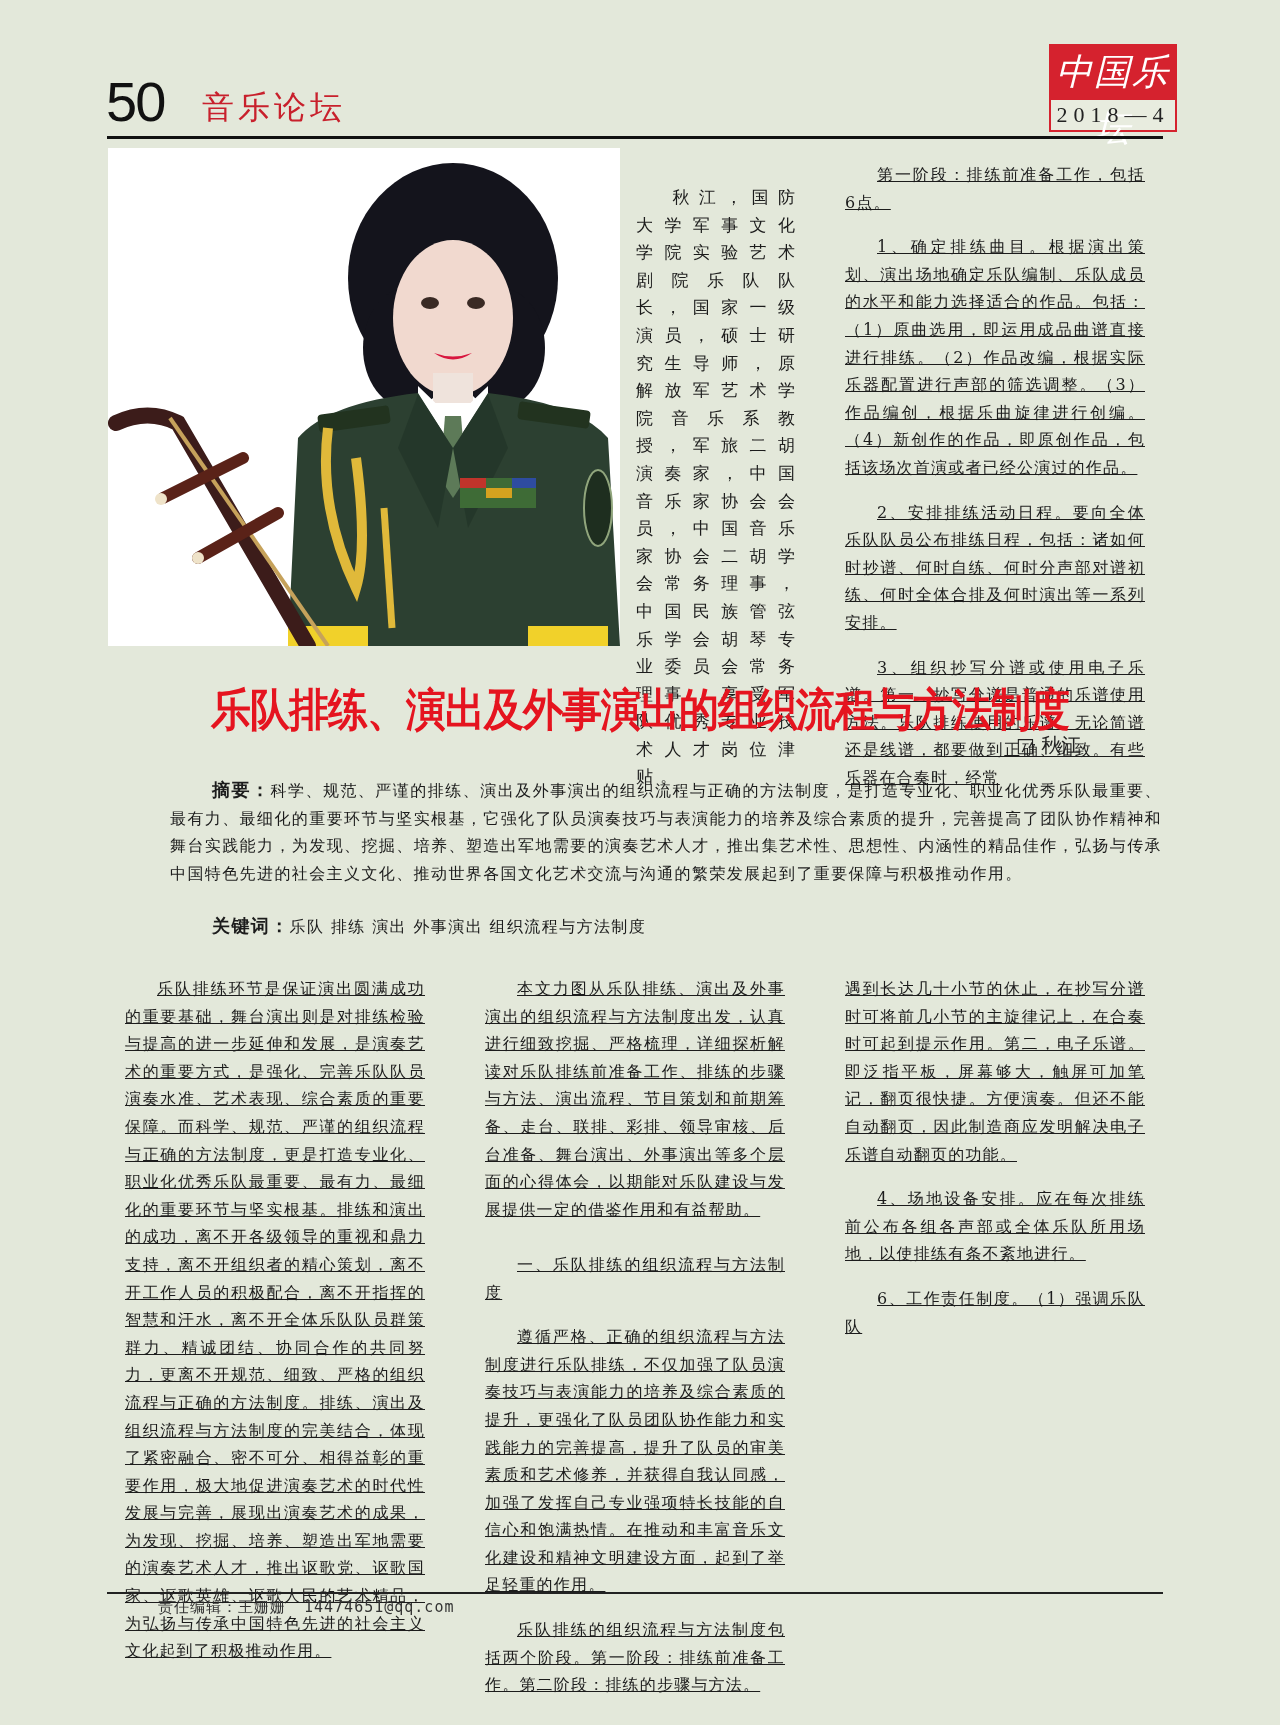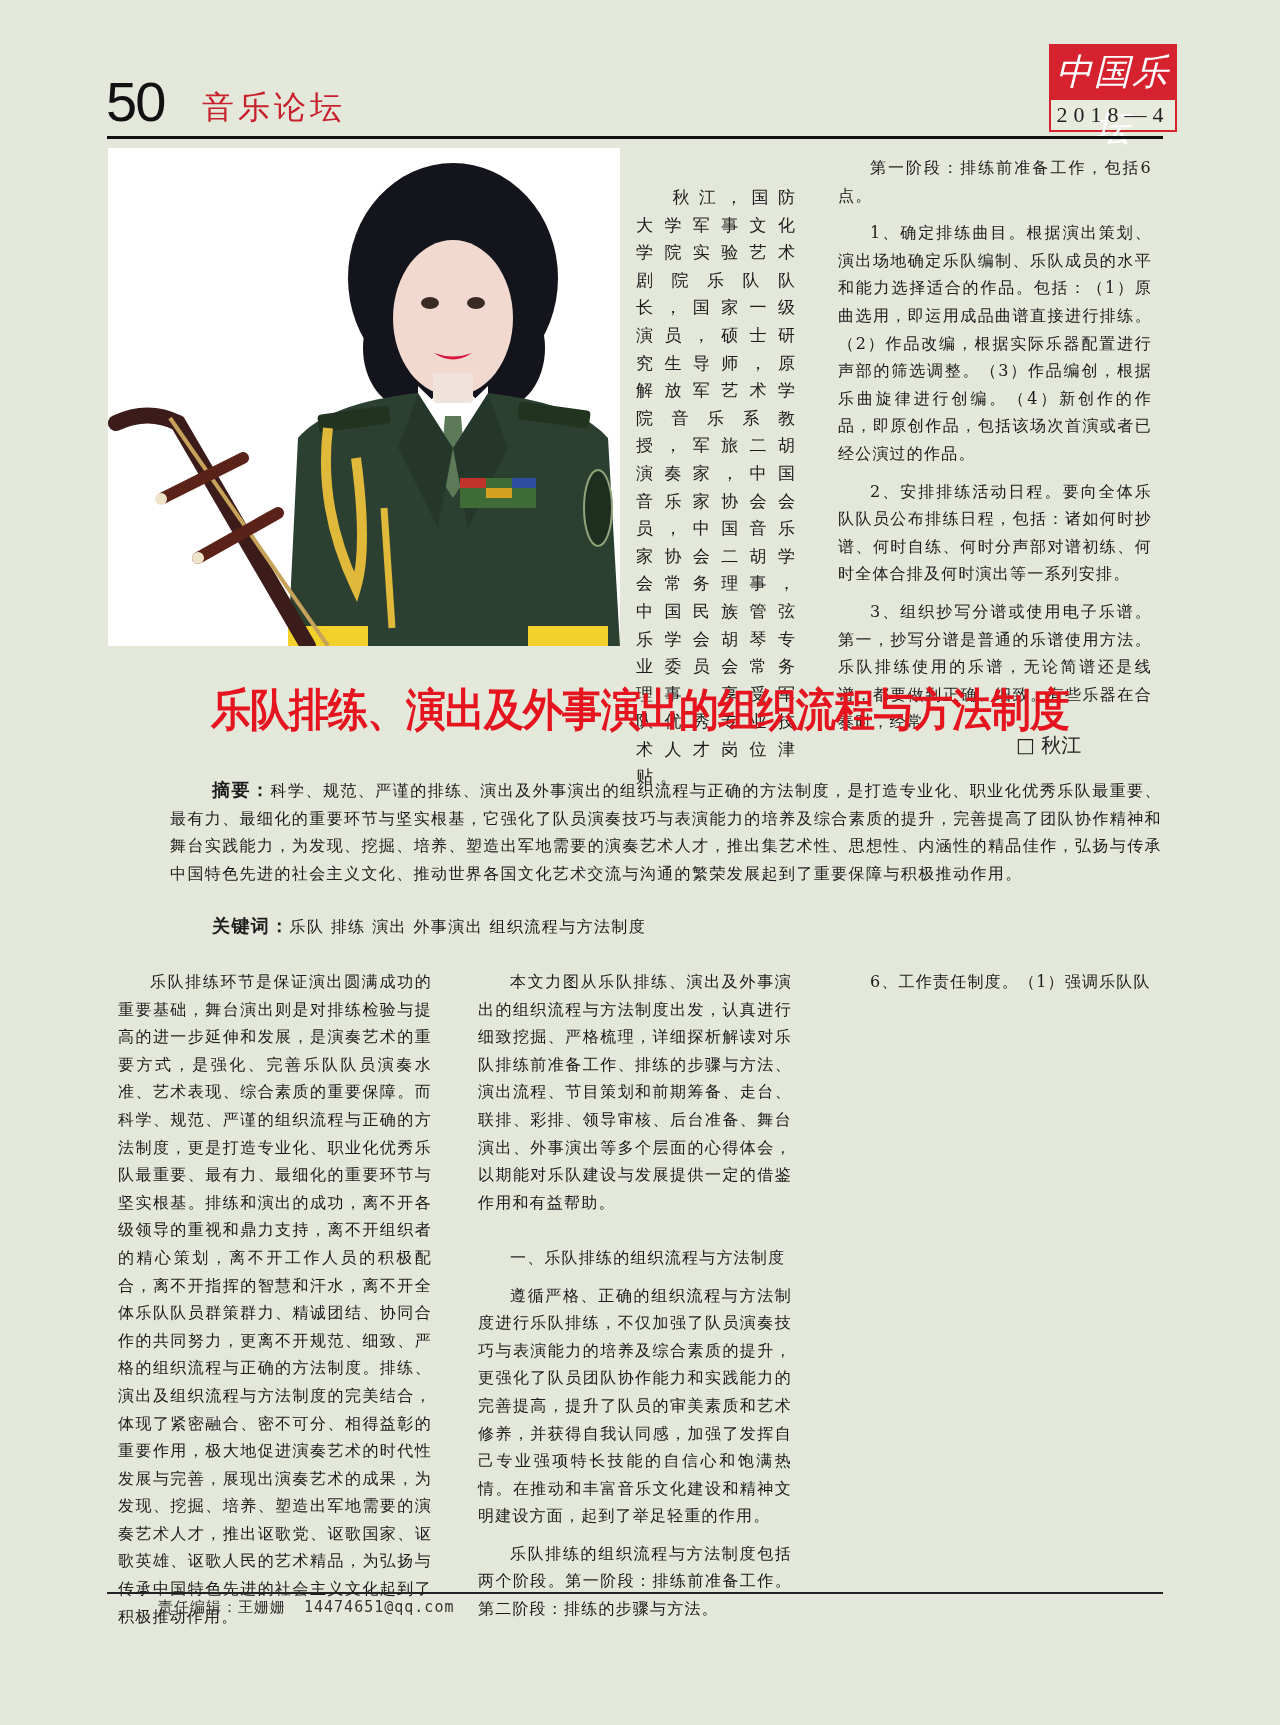--- a/index.html
+++ b/index.html
@@ -15,21 +15,21 @@
     .logo { left:1049px; top:44px; width:128px; }
     .logo-top { background:#d5222e; color:#fff; height:56px; font-size:36px; line-height:56px; text-align:center; letter-spacing:2px; font-family:"DejaVu Serif", serif; font-style:italic; }
     .logo-bottom { border:2px solid #d5222e; border-top:0; height:30px; line-height:30px; text-align:center; font-size:22px; letter-spacing:6px; font-family:"Liberation Serif", serif; color:#222; background:#e8ecdf; }
     .rule-top { left:107px; top:136px; width:1056px; height:3px; background:#111; }
     .rule-bottom { left:107px; top:1592px; width:1056px; height:2px; background:#222; }
     
     .photo { left:108px; top:148px; width:512px; height:498px; background:#fff; overflow:hidden; }
     
     .bio { left:636px; top:184px; width:166px; font-size:17px; line-height:27.6px; letter-spacing:7px; text-align:justify; }
     .col { font-size:16px; line-height:27.6px; text-align:justify; letter-spacing:1.2px; }
-    .col p { margin:10px; text-indent:2em; }
+    .col p { margin:17px; text-indent:2em;text-decoration:underline; }
     .col p.noindent { text-indent:0; }
     .col p.center-head { text-indent:2em; margin-top:27.6px; }
     .right-top { left:828px; top:144px; width:334px; }
     .title { left:160px; top:682px; width:960px; text-align:center; font-family:"DejaVu Sans", sans-serif; font-weight:bold; font-size:40px; color:#e5141f; letter-spacing:-1px; transform:scaleY(1.12); }
     .author { left:1016px; top:732px; font-size:20px; color:#222; font-family:"DejaVu Sans", sans-serif; }
     .abstract { left:170px; top:776px; width:992px; font-size:16px; line-height:27.6px; letter-spacing:1.4px; text-align:justify; }
     .abstract p { margin:0; }
     .abstract .lbl { font-weight:bold; font-size:18px; }
     .indent { padding-left:42px; }
     .keywords { left:212px; top:914px; font-size:16px; letter-spacing:1.4px; }
@@ -125,19 +125,21 @@
 </div>
 
 <div class="abs col col2">
   <p>本文力图从乐队排练、演出及外事演出的组织流程与方法制度出发，认真进行细致挖掘、严格梳理，详细探析解读对乐队排练前准备工作、排练的步骤与方法、演出流程、节目策划和前期筹备、走台、联排、彩排、领导审核、后台准备、舞台演出、外事演出等多个层面的心得体会，以期能对乐队建设与发展提供一定的借鉴作用和有益帮助。</p>
   <p class="center-head" style="margin-top:27.6px;margin-bottom:0">一、乐队排练的组织流程与方法制度</p>
   <p>遵循严格、正确的组织流程与方法制度进行乐队排练，不仅加强了队员演奏技巧与表演能力的培养及综合素质的提升，更强化了队员团队协作能力和实践能力的完善提高，提升了队员的审美素质和艺术修养，并获得自我认同感，加强了发挥自己专业强项特长技能的自信心和饱满热情。在推动和丰富音乐文化建设和精神文明建设方面，起到了举足轻重的作用。</p>
   <p>乐队排练的组织流程与方法制度包括两个阶段。第一阶段：排练前准备工作。第二阶段：排练的步骤与方法。</p>
 </div>
 
 <div class="abs col col3">
+  <p class="noindent">遇到长达几十小节的休止，在抄写分谱时可将前几小节的主旋律记上，在合奏时可起到提示作用。第二，电子乐谱。即泛指平板，屏幕够大，触屏可加笔记，翻页很快捷。方便演奏。但还不能自动翻页，因此制造商应发明解决电子乐谱自动翻页的功能。</p>
+  <p>4、场地设备安排。应在每次排练前公布各组各声部或全体乐队所用场地，以使排练有条不紊地进行。</p>
   <p>6、工作责任制度。（1）强调乐队队</p>
 </div>
 
 <div class="abs rule-bottom"></div>
 <div class="abs footer">
   <span>责任编辑：王姗姗</span><span class="email">14474651@qq.com</span>
 </div>
 
 </body></html>

